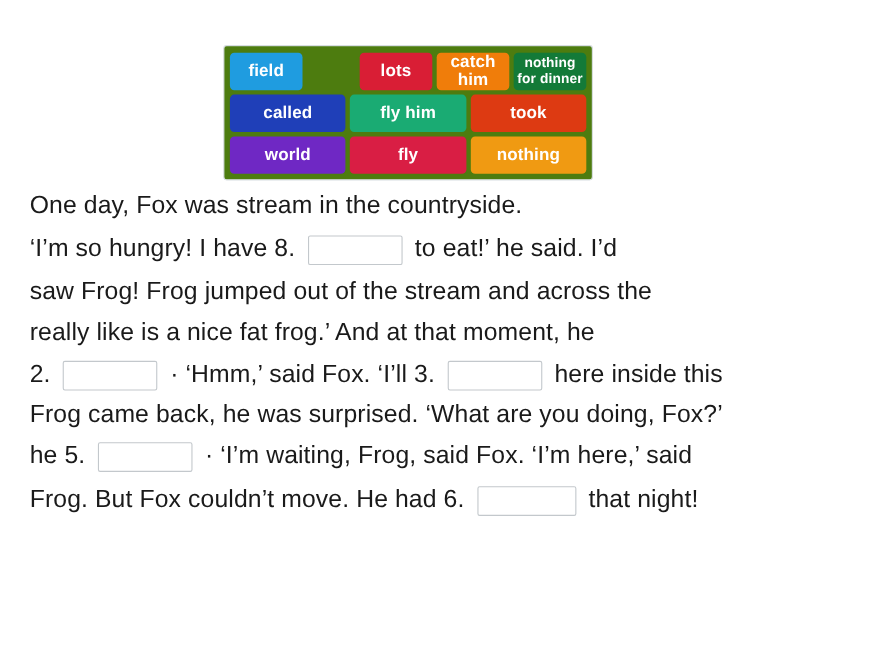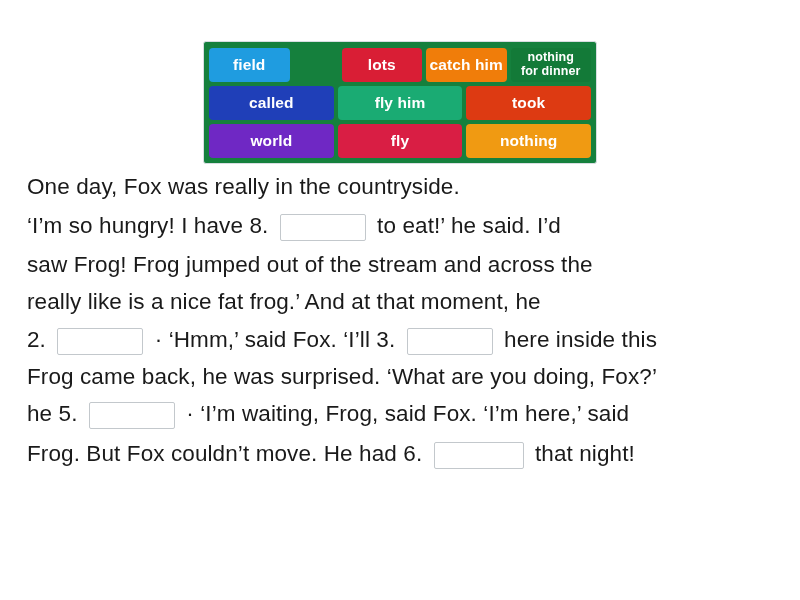--- a/index.html
+++ b/index.html
@@ -14,23 +14,23 @@
     color: #1a1a1a;
     overflow: hidden;
     position: relative;
   }
 
   
   #word-bank {
     position: absolute;
     left: 203px;
     top: 41px;
-    width: 394px;
+    width: 336px;
     box-sizing: border-box;
-    background: #15803d;
+    background: #4d7c0f;
     border: 1px solid #d8dde2;
     border-radius: 3px;
     padding: 6px 5px 5px 5px;
   }
   .tile-row {
     display: flex;
     gap: 4px;
     margin-bottom: 4px;
   }
   .tile-row:last-child {
@@ -117,21 +117,21 @@
     <div class="tile" style="background: rgb(111, 40, 196);">world</div>
     <div class="tile" style="background: rgb(217, 30, 68);">fly</div>
     <div class="tile" style="background: rgb(240, 154, 18);">nothing</div>
   </div>
 
 </div>
 
 <div id="story">
 
   <div class="gap-line">
-    <span>One day, Fox was really in the countryside.</span>
+    <span>One day, Fox was stream in the countryside.</span>
   </div>
 
   <div class="gap-line line-spacer-a">
     <span>‘I’m so hungry! I have 8.</span>
     <span class="blank"></span>
     <span>to eat!’ he said. I’d</span>
   </div>
 
   <div class="gap-line">
     <span>saw Frog! Frog jumped out of the stream and across the</span>

